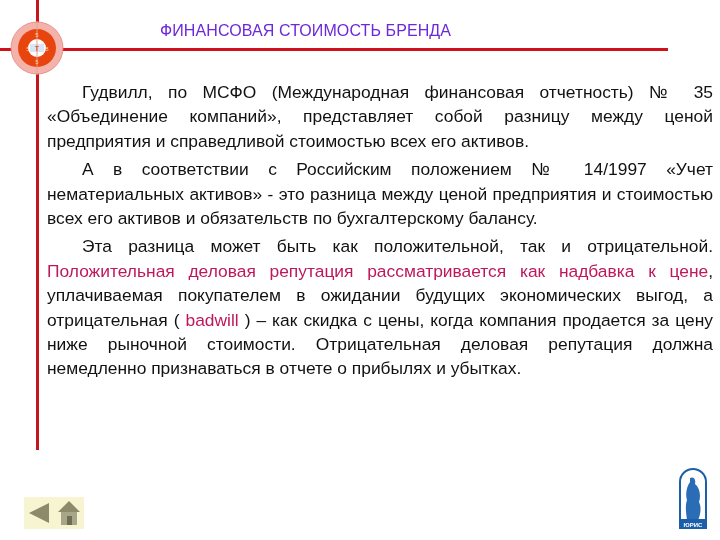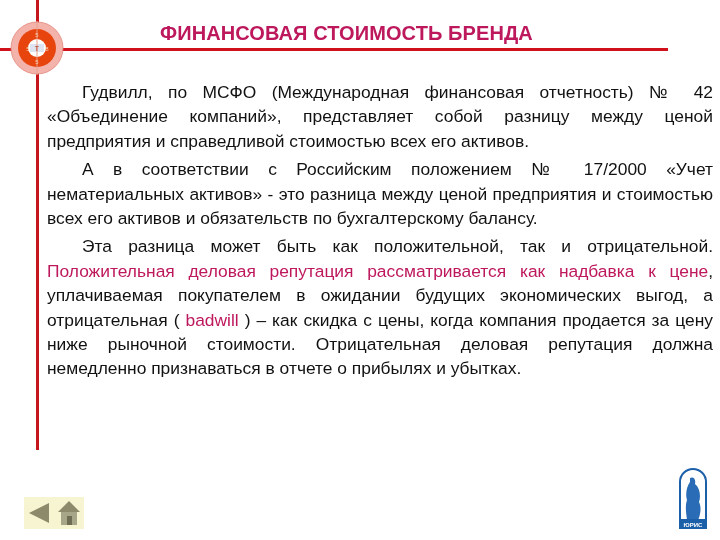--- a/index.html
+++ b/index.html
@@ -35,23 +35,23 @@
       left: 10px;
       top: 21px;
       width: 54px;
       height: 54px;
     }
     .title {
       position: absolute;
       left: 160px;
       top: 22px;
       width: 400px;
-      font-weight: bold;
-      font-size: 20px;
-      color: #be185d;
+      font-weight: normal;
+      font-size: 16px;
+      color: #6d28d9;
       letter-spacing: 0.1px;
       white-space: nowrap;
     }
     .content {
       position: absolute;
       left: 47px;
       top: 80px;
       width: 666px;
       font-size: 17.4px;
       line-height: 24.4px;
@@ -104,22 +104,22 @@
   <text x="27" y="30" font-size="7" text-anchor="middle" fill="#b03010" font-family="Liberation Sans, sans-serif">Т</text>
   <text x="18" y="30" font-size="6" text-anchor="middle" fill="#f7d0b0" font-family="Liberation Sans, sans-serif">5</text>
   <text x="37" y="30" font-size="6" text-anchor="middle" fill="#f7d0b0" font-family="Liberation Sans, sans-serif">8</text>
   <text x="27" y="16" font-size="6" text-anchor="middle" fill="#f7d0b0" font-family="Liberation Sans, sans-serif">5</text>
   <text x="27" y="43" font-size="6" text-anchor="middle" fill="#f7d0b0" font-family="Liberation Sans, sans-serif">5</text>
 </svg>
 
 <div class="title">ФИНАНСОВАЯ СТОИМОСТЬ БРЕНДА</div>
 
 <div class="content">
-  <p>Гудвилл, по МСФО (Международная финансовая отчетность) № 42 «Объединение компаний», представляет собой разницу между ценой предприятия и справедливой стоимостью всех его активов.</p>
-  <p class="gap">А в соответствии с Российским положением № 17/2000 «Учет нематериальных активов» - это разница между ценой предприятия и стоимостью всех его активов и обязательств по бухгалтерскому балансу.</p>
+  <p>Гудвилл, по МСФО (Международная финансовая отчетность) № 35 «Объединение компаний», представляет собой разницу между ценой предприятия и справедливой стоимостью всех его активов.</p>
+  <p class="gap">А в соответствии с Российским положением № 14/1997 «Учет нематериальных активов» - это разница между ценой предприятия и стоимостью всех его активов и обязательств по бухгалтерскому балансу.</p>
   <p class="gap"><span>Эта разница может быть как положительной, так и отрицательной. </span><span class="blue">Положительная деловая репутация рассматривается как надбавка к цене</span><span>, уплачиваемая покупателем в ожидании будущих экономических выгод, а отрицательная ( </span><span class="blue">badwill</span><span> ) – как скидка с цены, когда компания продается за цену ниже рыночной стоимости. Отрицательная деловая репутация должна немедленно признаваться в отчете о прибылях и убытках.</span></p>
 </div>
 
 <div class="nav">
   <span class="nav-btn">
     <svg width="24" height="24" viewBox="0 0 24 24">
       <polygon points="2,12 22,2 22,22" fill="#8c8a6a"></polygon>
     </svg>
   </span>
   <span class="nav-btn">

